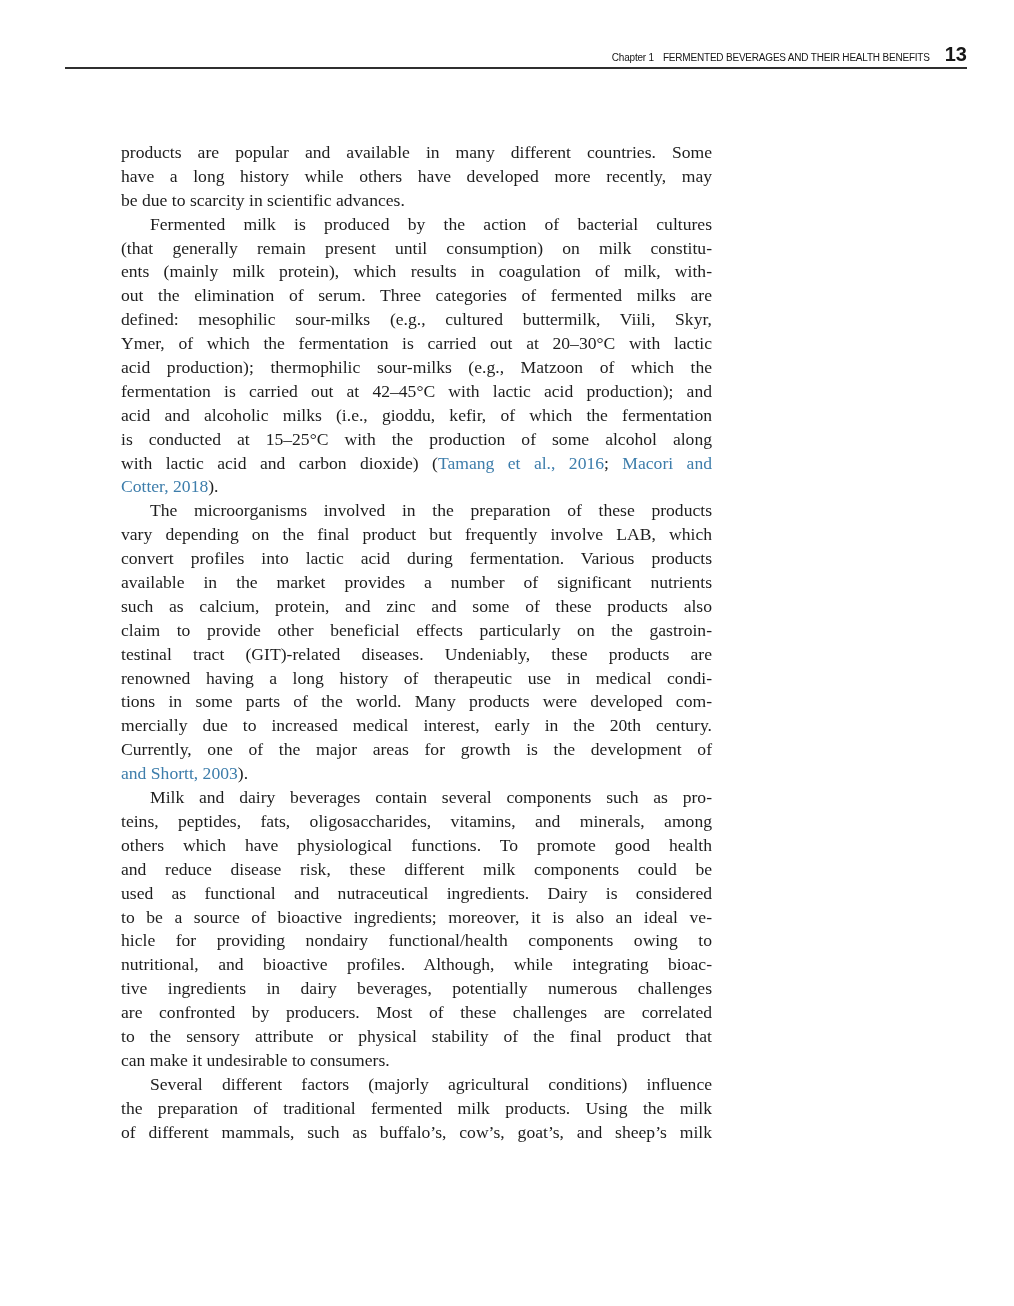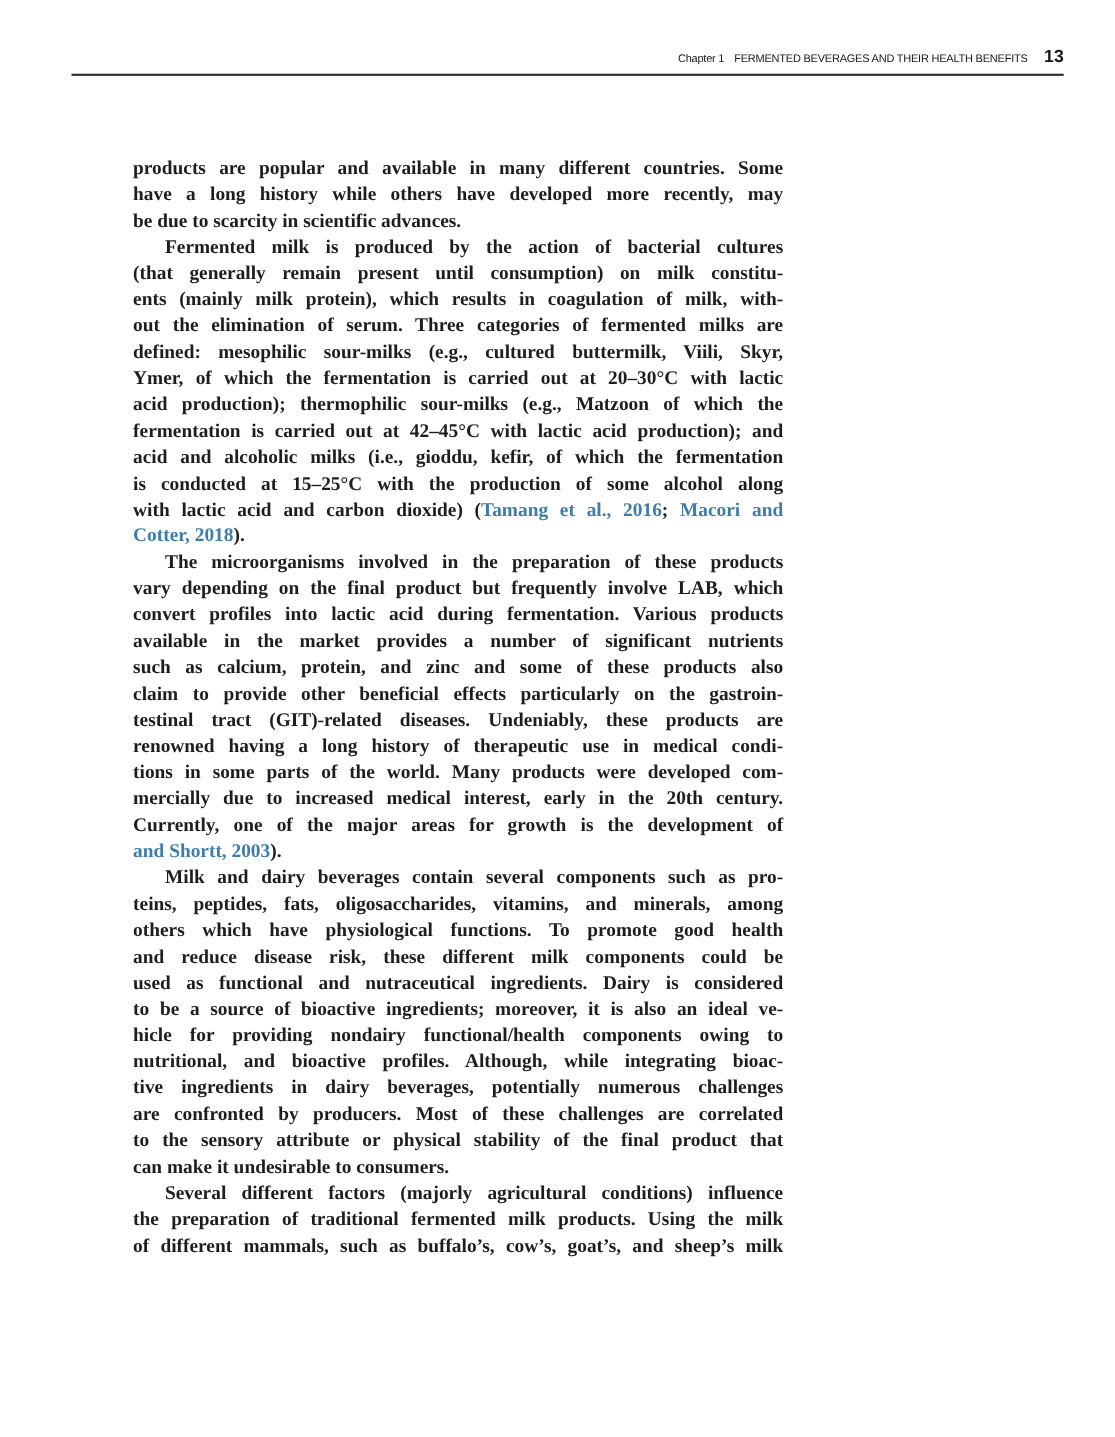--- a/index.html
+++ b/index.html
@@ -24,36 +24,35 @@
     position:absolute;
     top:43px;right:47px;
     display:flex;align-items:baseline;
     font-family:"Liberation Sans","DejaVu Sans",sans-serif;
     color:var(--header-text);
     white-space:nowrap;
     letter-spacing:-0.2px;
   }
   .chapter-label{font-size:10px;}
   .running-title{font-size:10px;margin-left:9px;}
-  .folio{font-size:16px;font-weight:bold;margin-left:15px;letter-spacing:0;}
+  .folio{font-size:20px;font-weight:bold;margin-left:15px;letter-spacing:0;}
   .head-rule{
     position:absolute;
     left:65px;top:67px;
     width:902px;height:2px;
     background:var(--rule);
   }
   
   .text-column{
     position:absolute;
     left:121px;top:141px;
     width:591px;
     font-size:17.6px;
     line-height:var(--lh);
     color:var(--body-text);
-    font-weight:bold;
   }
   .paragraph{margin:0;}
   .text-line{
     text-align:justify;
     text-align-last:justify;
     height:var(--lh);
     overflow:visible;
   }
   .text-line.para-end{
     text-align-last:left;

